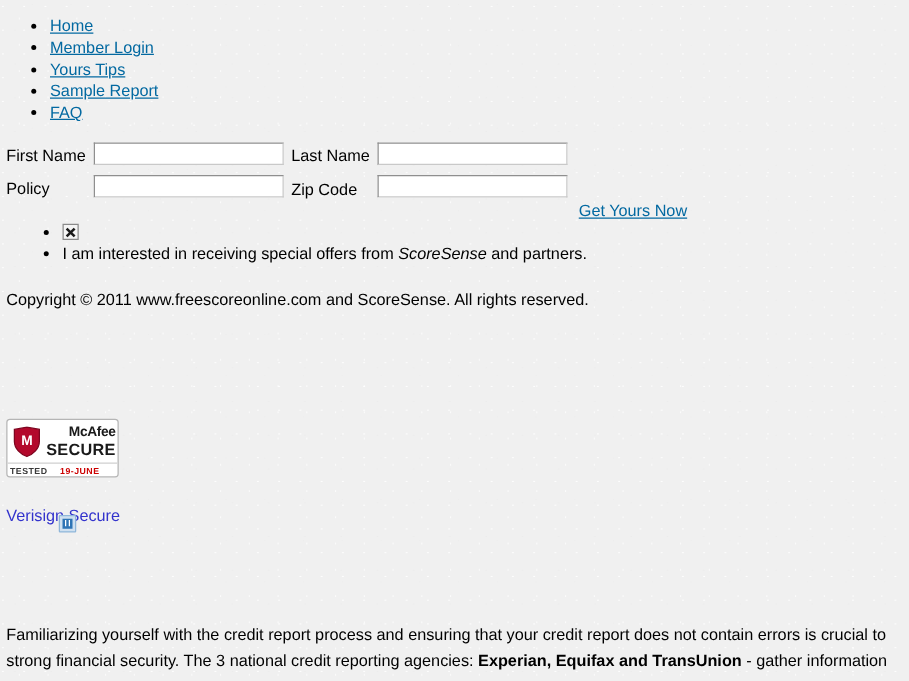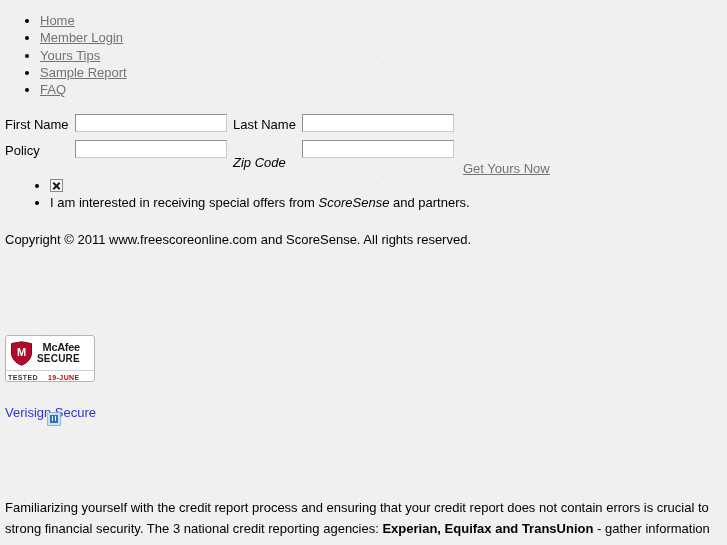--- a/index.html
+++ b/index.html
@@ -40,21 +40,21 @@
     margin: 0;
     padding: 0;
     line-height: 17.3px;
   }
   ul.navlist li::marker {
     color: #000;
     font-size: 13px;
   }
 
   a.link {
-    color: #737373;
+    color: #0369a1;
     text-decoration: underline;
     font-size: 13px;
     font-family: "Liberation Sans", sans-serif;
     cursor: pointer;
   }
   a.link-plain {
     color: #3333cc;
     text-decoration: none;
     font-size: 13px;
     cursor: pointer;
@@ -101,21 +101,21 @@
     padding: 1px 2px;
     color: #000;
     outline: none;
   }
   #first-name-label { left: 5px;  top: 6px; }
   #first-name-input { left: 75px; top: 2px; width: 152px; }
   #last-name-label  { left: 233px; top: 6px; }
   #last-name-input  { left: 302px; top: 2px; width: 152px; }
   #email-label      { left: 5px;  top: 6px; }
   #email-input      { left: 75px; top: 2px; width: 152px; }
-  #zip-label        { left: 233px; top: 18px; font-style: italic; }
+  #zip-label        { left: 233px; top: 7px; }
   #zip-input        { left: 302px; top: 2px; width: 152px; }
 
   #get-yours-now-wrap {
     position: absolute;
     left: 463px;
     top: 161px;
   }
 
   
   #offers-list {
@@ -202,21 +202,21 @@
   #mcafee-name {
     font-family: "Liberation Sans", sans-serif;
     font-size: 11px;
     font-weight: bold;
     color: #1a1a1a;
     letter-spacing: -0.3px;
     display: block;
   }
   #mcafee-secure {
     font-family: "Liberation Sans", sans-serif;
-    font-size: 10px;
+    font-size: 13px;
     font-weight: bold;
     color: #1a1a1a;
     letter-spacing: 0.2px;
     display: block;
     margin-top: 1px;
   }
   #mcafee-tested-row {
     height: 12px;
     border-top: 1px solid #d0d0d0;
     display: flex;

